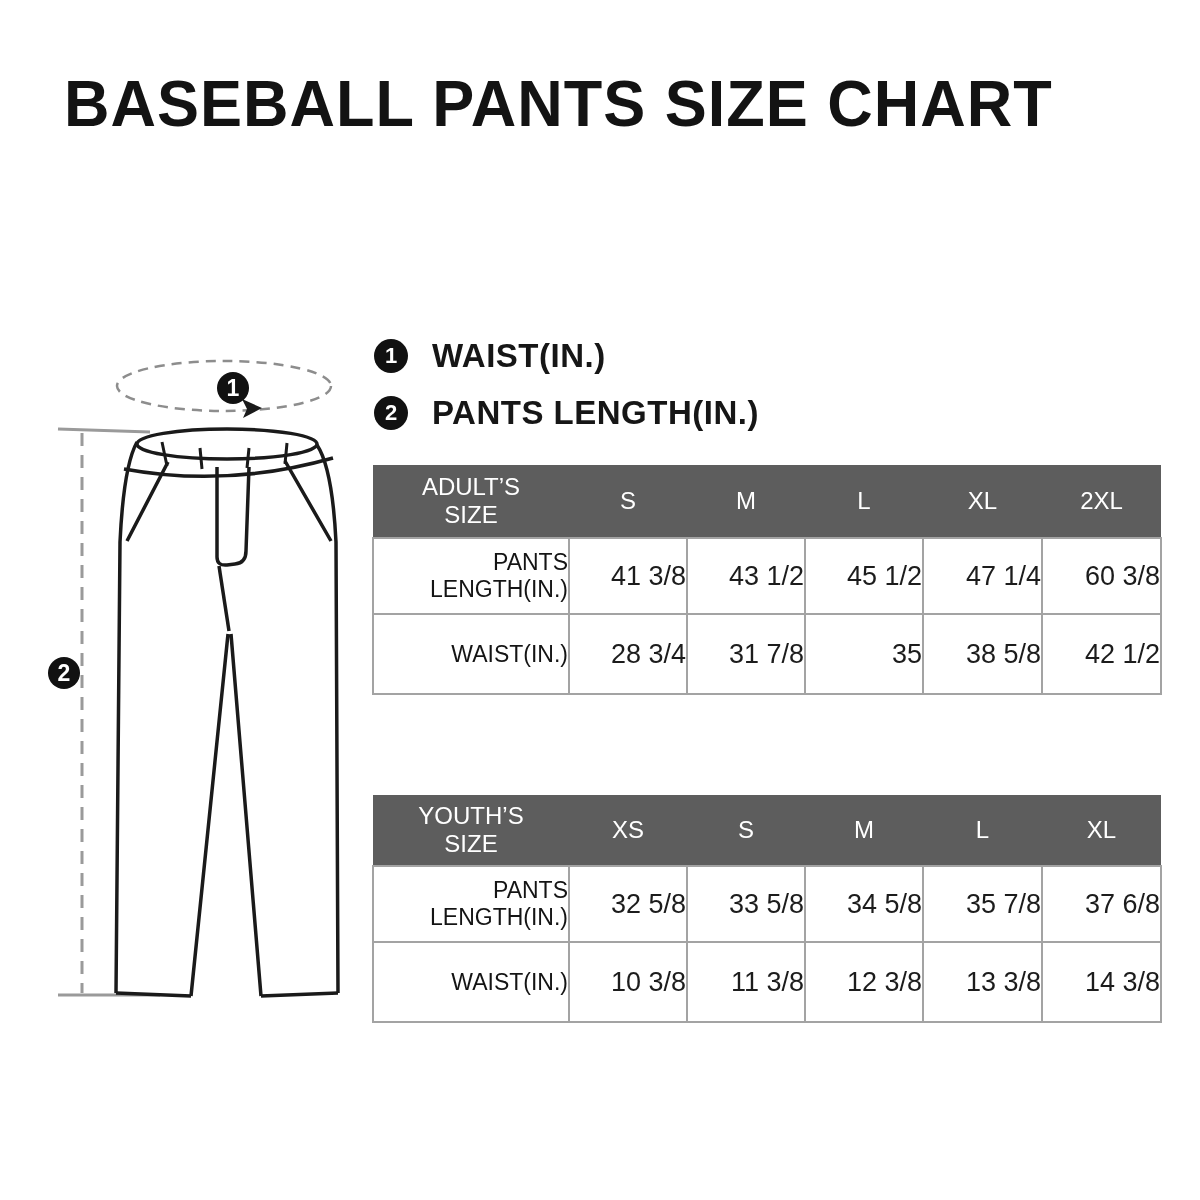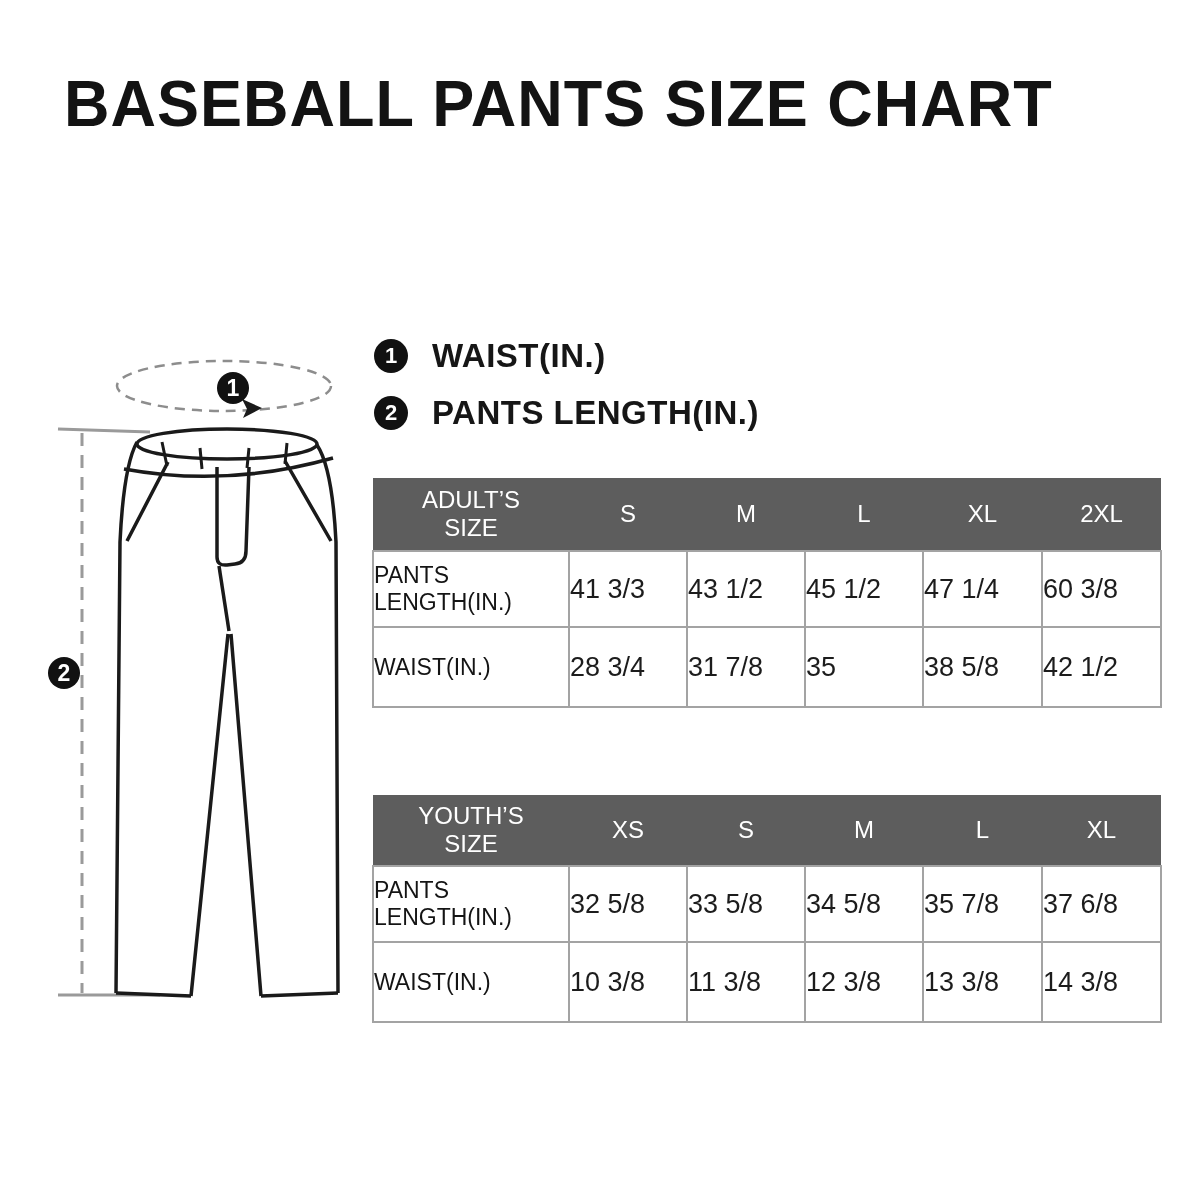--- a/index.html
+++ b/index.html
@@ -21,28 +21,28 @@
   .legend-row{display:flex;align-items:center;gap:24px;}
   .badge{width:34px;height:34px;border-radius:50%;background:#111;color:#fff;
          display:flex;align-items:center;justify-content:center;
          font-size:22px;font-weight:bold;flex:0 0 34px;}
   .legend-label{font-size:33px;font-weight:bold;color:#161616;letter-spacing:0.5px;}
 
   .figure{position:absolute;left:30px;top:330px;width:340px;height:690px;}
 
   table.size-table{position:absolute;left:372px;width:788px;border-collapse:collapse;
         table-layout:fixed;}
-  table.adult{top:478px;border-radius:31px;}
+  table.adult{top:465px;border-radius:31px;}
   table.youth{top:758px;margin-top:37px;}
   .size-table thead th{background:#5d5d5d;color:#ffffff;font-weight:normal;
         font-size:24px;border:none;text-align:center;vertical-align:middle;padding:0;}
   table.adult thead th{height:72px;}
   table.youth thead th{height:70px;}
   .size-table thead th.lbl{white-space:pre-line;line-height:28px;}
-  .size-table tbody td{border:2px solid #a3a3a3;background:#fff;text-align:left;
+  .size-table tbody td{border:2px solid #a3a3a3;background:#fff;text-align:right;
         vertical-align:middle;font-size:27px;color:#1c1c1c;padding:0;}
   .size-table tbody td.lbl{font-size:23px;white-space:pre-line;line-height:27px;color:#141414;}
   .size-table tbody tr.r1 td{height:74px;}
   .size-table tbody tr.r2 td{height:78px;}
 </style>
 </head>
 <body>
 
 <div class="page">
 
@@ -103,21 +103,21 @@
         <th>M</th>
         <th>L</th>
         <th>XL</th>
         <th>2XL</th>
       </tr>
     </thead>
     <tbody>
       <tr class="r1">
         <td class="lbl">PANTS
 LENGTH(IN.)</td>
-        <td>41 3/3</td>
+        <td>41 3/8</td>
         <td>43 1/2</td>
         <td>45 1/2</td>
         <td>47 1/4</td>
         <td>60 3/8</td>
       </tr>
       <tr class="r2">
         <td class="lbl">WAIST(IN.)</td>
         <td>28 3/4</td>
         <td>31 7/8</td>
         <td>35</td>

